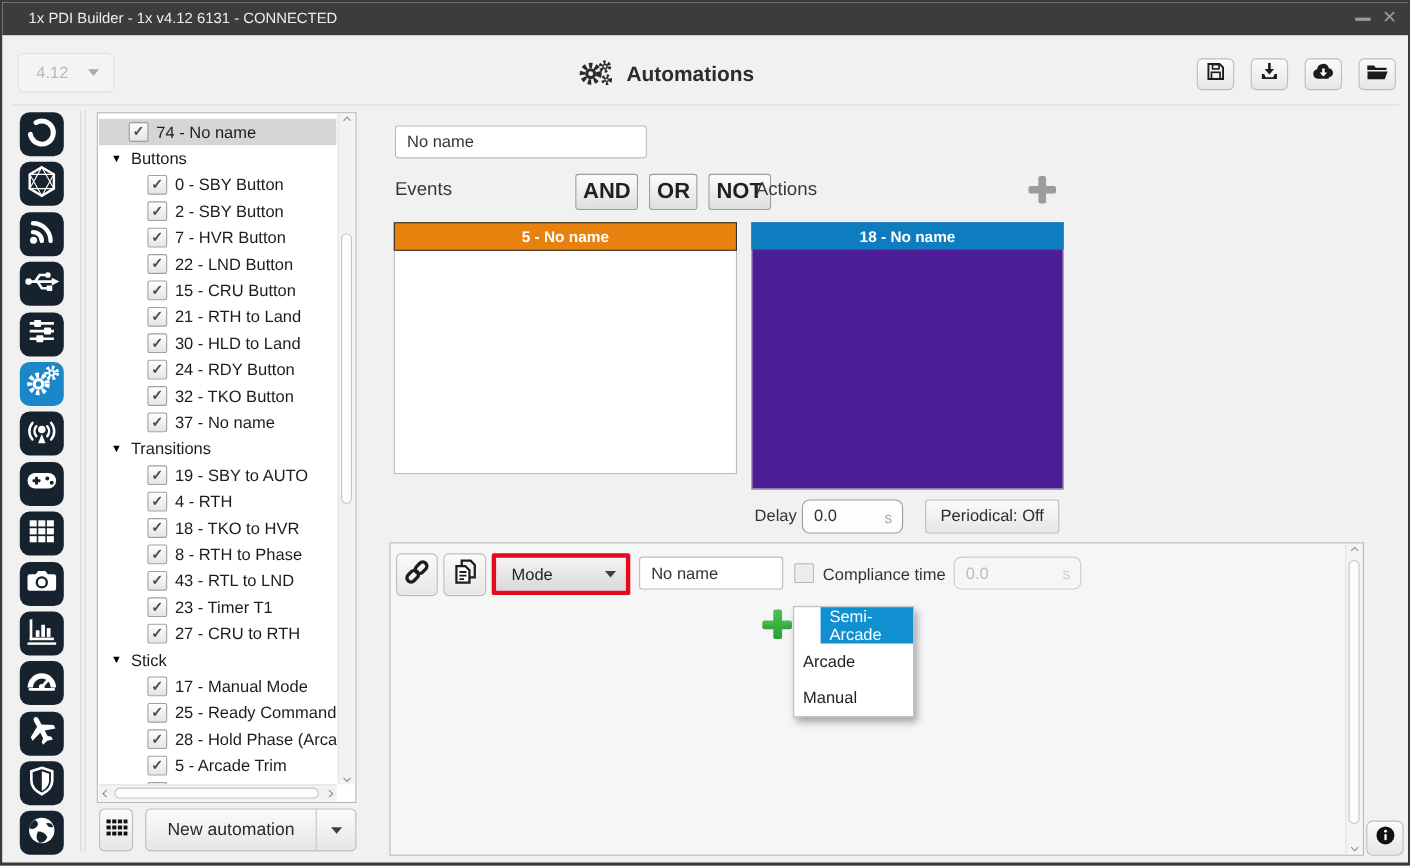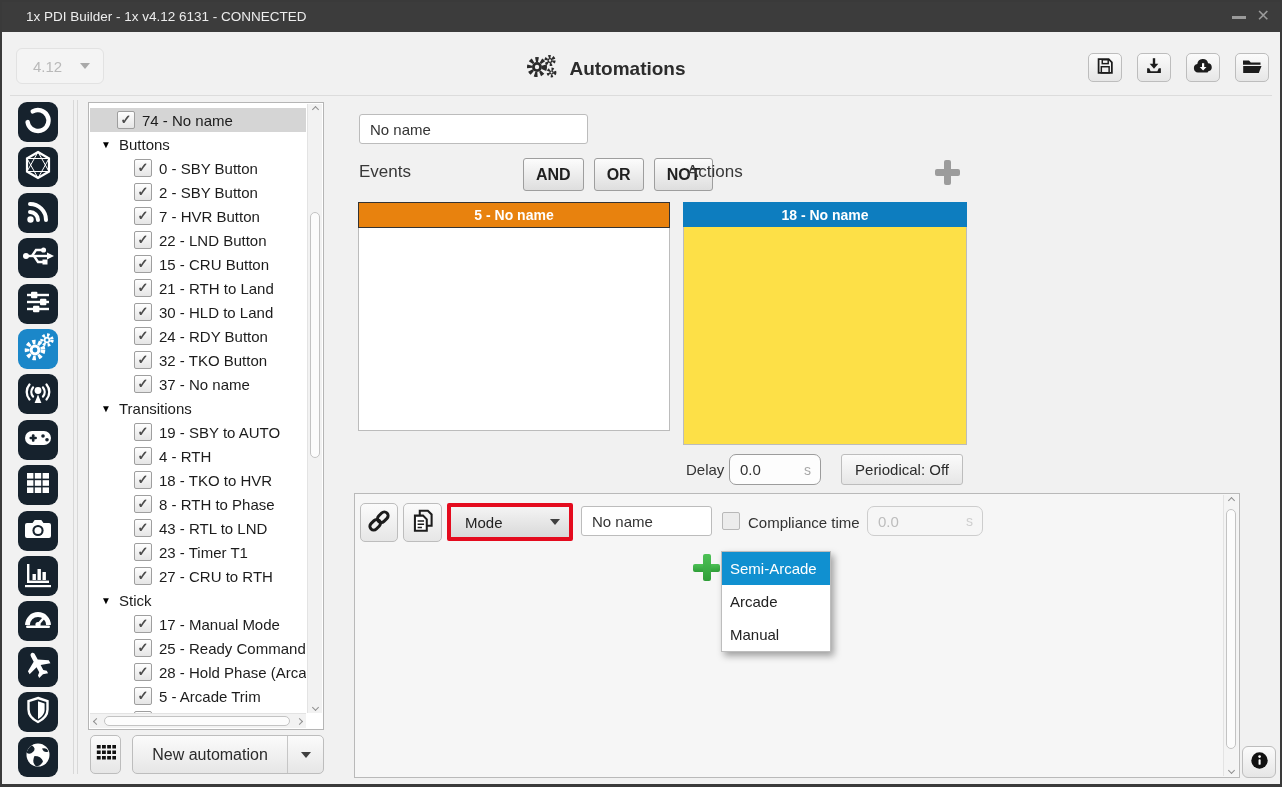--- a/index.html
+++ b/index.html
@@ -55,31 +55,31 @@
   .newauto{position:absolute;left:130px;top:733px;width:192px;height:39px;background:linear-gradient(#fbfbfb,#e6e6e6);
     border:1px solid #bdbdbd;border-radius:5px;display:flex;cursor:pointer;}
   .newauto .lbl{flex:1;display:flex;align-items:center;justify-content:center;font-size:16px;color:#2a2a2a;}
   .newauto .arr{width:36px;border-left:1px solid #c6c6c6;display:flex;align-items:center;justify-content:center;}
   
   .name-input{position:absolute;left:357px;top:112px;width:229px;height:30px;border:1px solid #bcbcbc;border-radius:3px;
     padding:0 10px;font-size:15px;color:#333;background:#fff;}
   .events-label{position:absolute;left:357px;top:160px;font-size:17px;color:#383838;}
   .actions-label{position:absolute;left:685px;top:160px;font-size:17px;color:#383838;}
   .logic-row{position:absolute;left:521px;top:156px;display:flex;gap:10px;}
-  .logic-btn{height:33px;padding:0 12px;background:linear-gradient(#fcfcfc,#dedede);border:1px solid #9e9e9e;border-radius:3px;
-    font-size:16px;font-weight:bold;color:#1f1f1f;display:flex;align-items:center;cursor:pointer;}
+  .logic-btn{height:33px;padding:0 6px;background:linear-gradient(#fcfcfc,#dedede);border:1px solid #9e9e9e;border-radius:3px;
+    font-size:20px;font-weight:bold;color:#1f1f1f;display:flex;align-items:center;cursor:pointer;}
   .plus{position:relative;cursor:pointer;}
   .plus i{position:absolute;background:#9c9c9c;border-radius:2px;}
   .plus.gray{left:933px;top:158px;width:25px;height:25px;position:absolute;}
   .plus.gray i.h{left:0;top:9px;width:25px;height:7px;} .plus.gray i.v{left:9px;top:0;width:7px;height:25px;}
   .plus.green{left:338px;top:60px;width:27px;height:27px;position:absolute;}
   .plus.green i{background:linear-gradient(#4dc156,#2f9e38);}
   .plus.green i.h{left:0;top:9.5px;width:27px;height:8px;} .plus.green i.v{left:9.5px;top:0;width:8px;height:27px;}
   .events-box{position:absolute;left:356px;top:200px;width:312px;height:229px;background:#fff;border:1px solid #bcbcbc;}
-  .actions-box{position:absolute;left:681px;top:200px;width:284px;height:243px;background:#fde047;border:1px solid #bcbcbc;}
+  .actions-box{position:absolute;left:681px;top:200px;width:284px;height:243px;background:#4c1d95;border:1px solid #bcbcbc;}
   .item-bar{position:absolute;left:-1px;top:-1px;right:-1px;height:26px;color:#fff;font-size:14px;font-weight:bold;
     display:flex;align-items:center;justify-content:center;cursor:pointer;}
   .events-box .item-bar{background:#e8820e;border:1px solid #333;}
   .actions-box .item-bar{background:#0d7dbf;height:25px;}
   .delay-label{position:absolute;left:684px;top:459px;font-size:15px;color:#333;}
   .unit-input{display:flex;align-items:center;border:1px solid #9c9c9c;border-radius:7px;background:#fdfdfd;}
   .unit-input .val{font-size:15px;color:#333;padding-left:10px;}
   .unit-input .unit{margin-left:auto;padding-right:9px;font-size:14px;color:#a8a8a8;}
   .delay-input{position:absolute;left:727px;top:452px;width:92px;height:31px;}
   .periodical-btn{position:absolute;left:839px;top:452px;width:122px;height:31px;border-radius:3px;font-size:15px;color:#2b2b2b;}
@@ -97,21 +97,21 @@
   .comp-label{position:absolute;left:393px;top:20px;font-size:15px;color:#333;}
   .comp-input{position:absolute;left:512px;top:12px;width:116px;height:30px;border-color:#cdcdcd;background:transparent;}
   .comp-input .val{color:#bdbdbd;} .comp-input .unit{color:#cfcfcf;}
   .listbox{position:absolute;left:11px;top:55px;width:313px;height:213px;background:#fff;border:1px solid #bcbcbc;}
   .lrow{height:30px;display:flex;align-items:center;padding-left:12px;cursor:pointer;}
   .dash{width:24px;height:6px;border-radius:3px;background:linear-gradient(#bdbdbd,#979797);}
   .lrow .llabel{margin-left:17px;font-size:15px;color:#333;}
   .dropdown{position:absolute;left:366px;top:57px;width:110px;background:#fff;border:1px solid #bdbdbd;
     box-shadow:3px 4px 7px rgba(0,0,0,.35);}
   .drow{height:33px;display:flex;align-items:center;padding-left:8px;font-size:15px;color:#222;cursor:pointer;}
-  .drow.sel{background:#1090d0;color:#fff;}
+  .drow.sel{background:#1090d0;color:#fff;margin-left:24px;}
   .vscroll2{position:absolute;top:1px;right:1px;bottom:1px;width:15px;background:#f4f4f4;border-left:1px solid #e3e3e3;}
   .info-btn{position:absolute;left:1240px;top:744px;width:34px;height:32px;border-radius:6px;}
 </style>
 </head>
 <body>
 
 <div id="window">
 
   <div class="titlebar">
     <span class="title-text">1x PDI Builder - 1x v4.12 6131 - CONNECTED</span>

